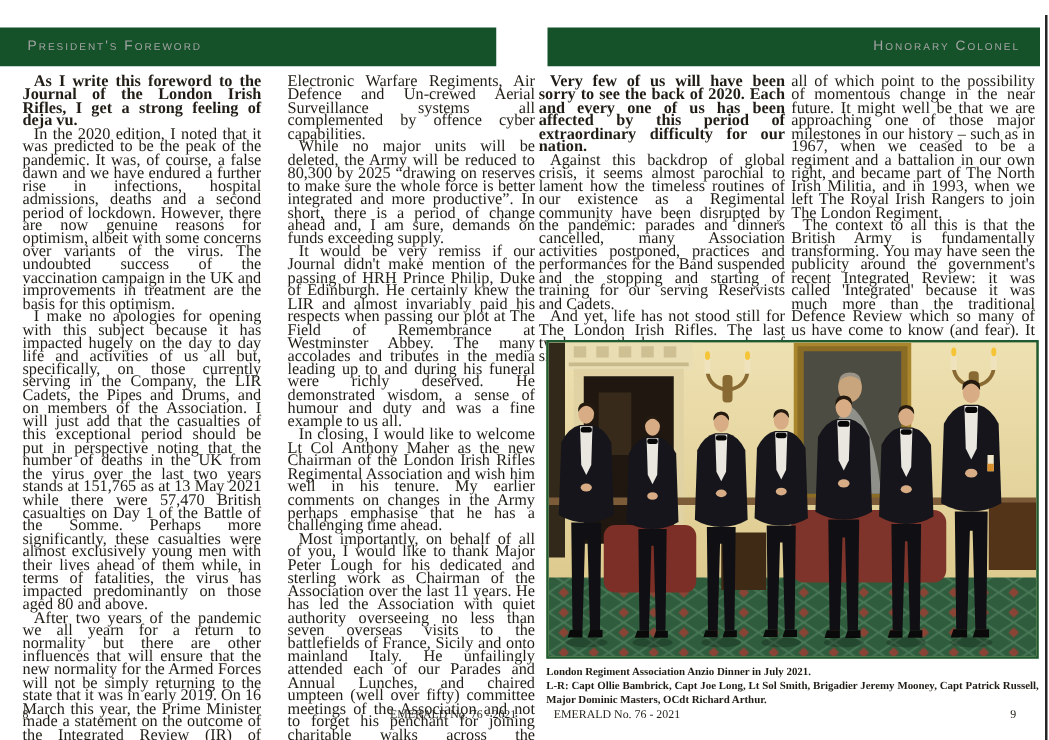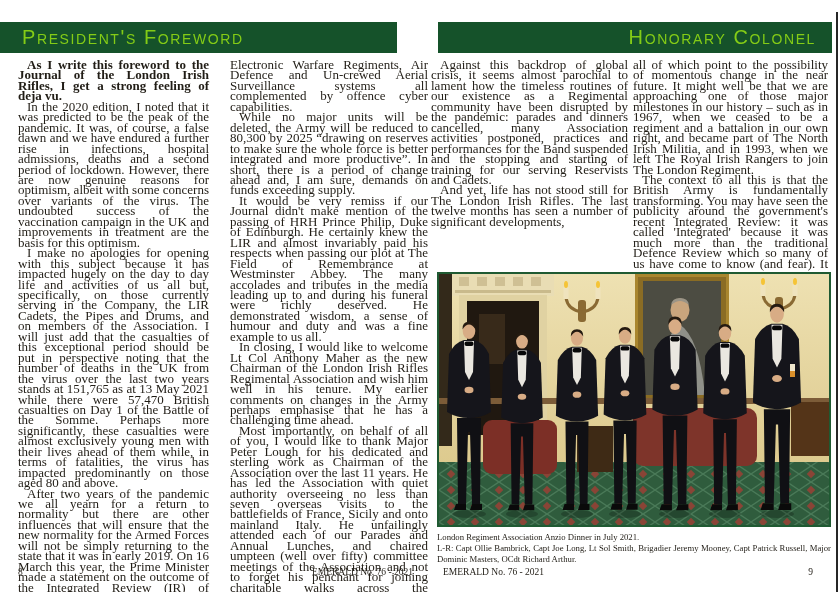--- a/index.html
+++ b/index.html
@@ -3,23 +3,23 @@
 <meta charset="utf-8">
 <style>
   html,body{margin:0;padding:0;}
   body{
     width:839px;height:592px;position:relative;overflow:hidden;
     background:#ffffff;
     font-family:"Liberation Serif", serif;
     color:#211d16;
   }
   .band{
-    position:absolute;top:22px;height:31px;background:#15522a;color:#84cc16;
+    position:absolute;top:22px;height:31px;background:#15522a;color:#a3a3a3;
     font-family:"Liberation Sans", sans-serif;
-    font-variant:small-caps;letter-spacing:1.6px;font-size:20px;line-height:31px;
+    font-variant:small-caps;letter-spacing:1.6px;font-size:11px;line-height:31px;
     box-sizing:border-box;
   }
   .band.left{left:0;width:397px;padding-left:22px;}
   .band.right{left:438px;width:394px;text-align:right;padding-right:16px;}
   .col{
     position:absolute;top:60px;
     font-size:13px;line-height:10.45px;text-align:justify;
   }
   .col.l1{left:18px;width:191px;}
   .col.l2{left:215px;width:198px;margin-left:15px;}
@@ -28,21 +28,21 @@
   .para{text-indent:9px;}
   .para.noindent{text-indent:0;}
   .para.bold{font-weight:bold;}
   .para.gap{margin-top:10px;}
   .photo{
     position:absolute;left:437px;top:272px;width:394px;height:255px;
     border:2px solid #1f5a32;box-sizing:border-box;background:#e8dba8;
   }
   .caption{
     position:absolute;left:437px;top:532px;width:394px;
-    font-weight:normal;font-size:8.7px;line-height:11.2px;
+    font-weight:bold;font-size:8.7px;line-height:11.2px;
   }
   .caption .names{text-align:justify;}
   .footer{
     position:absolute;top:567px;font-size:9.5px;
     display:flex;justify-content:space-between;
   }
   .footer.left{left:18px;width:395px;}
   .footer.right{left:443px;width:370px;}
   .edge-shadow{
     position:absolute;right:1px;top:12px;width:2px;height:580px;background:#262626;
@@ -66,20 +66,21 @@
   </div>
 <div class="col l2">
     <div class="para noindent">Electronic Warfare Regiments, Air Defence and Un-crewed Aerial Surveillance systems all complemented by offence cyber capabilities.</div>
     <div class="para">While no major units will be deleted, the Army will be reduced to 80,300 by 2025 “drawing on reserves to make sure the whole force is better integrated and more productive”. In short, there is a period of change ahead and, I am sure, demands on funds exceeding supply.</div>
     <div class="para">It would be very remiss if our Journal didn't make mention of the passing of HRH Prince Philip, Duke of Edinburgh. He certainly knew the LIR and almost invariably paid his respects when passing our plot at The Field of Remembrance at Westminster Abbey. The many accolades and tributes in the media leading up to and during his funeral were richly deserved. He demonstrated wisdom, a sense of humour and duty and was a fine example to us all.</div>
     <div class="para">In closing, I would like to welcome Lt Col Anthony Maher as the new Chairman of the London Irish Rifles Regimental Association and wish him well in his tenure. My earlier comments on changes in the Army perhaps emphasise that he has a challenging time ahead.</div>
     <div class="para">Most importantly, on behalf of all of you, I would like to thank Major Peter Lough for his dedicated and sterling work as Chairman of the Association over the last 11 years. He has led the Association with quiet authority overseeing no less than seven overseas visits to the battlefields of France, Sicily and onto mainland Italy. He unfailingly attended each of our Parades and Annual Lunches, and chaired umpteen (well over fifty) committee meetings of the Association and not to forget his penchant for joining charitable walks across the battlefields of the Western Front on behalf of the ABF, the Soldiers' Charity. A truly wonderful legacy of service to the Association as Peter passes the baton of leadership onto Anthony Maher.</div>
     <div class="para bold noindent gap">Major Separabit.</div>
   </div>
 <div class="col r1">
+    <div class="para bold">Very few of us will have been sorry to see the back of 2020. Each and every one of us has been affected by this period of extraordinary difficulty for our nation.</div>
     <div class="para">Against this backdrop of global crisis, it seems almost parochial to lament how the timeless routines of our existence as a Regimental community have been disrupted by the pandemic: parades and dinners cancelled, many Association activities postponed, practices and performances for the Band suspended and the stopping and starting of training for our serving Reservists and Cadets.</div>
     <div class="para">And yet, life has not stood still for The London Irish Rifles. The last twelve months has seen a number of significant developments,</div>
   </div>
 <div class="col r2">
     <div class="para noindent">all of which point to the possibility of momentous change in the near future. It might well be that we are approaching one of those major milestones in our history – such as in 1967, when we ceased to be a regiment and a battalion in our own right, and became part of The North Irish Militia, and in 1993, when we left The Royal Irish Rangers to join The London Regiment.</div>
     <div class="para">The context to all this is that the British Army is fundamentally transforming. You may have seen the publicity around the government's recent Integrated Review: it was called 'Integrated' because it was much more than the traditional Defence Review which so many of us have come to know (and fear). It was an</div>
   </div>
 
 <div class="photo">
   <svg width="390" height="251" viewBox="0 0 390 251">

